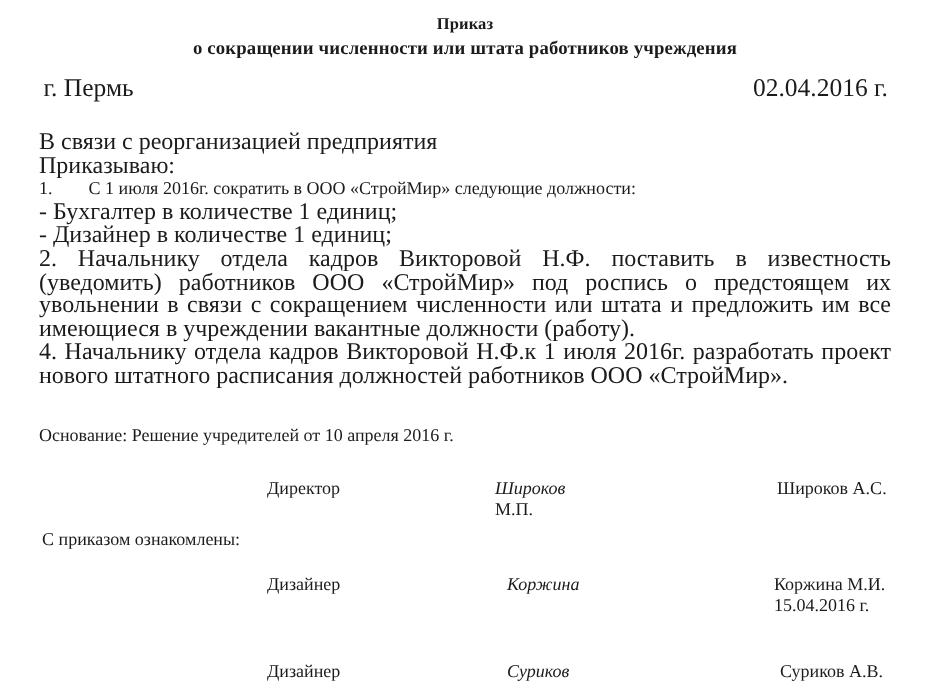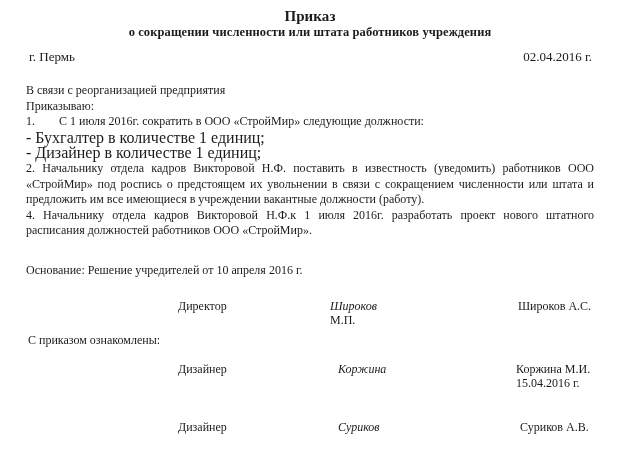--- a/index.html
+++ b/index.html
@@ -32,51 +32,51 @@
     top: 0;
     width: 568px;
   }
 
   
   .title-block {
     text-align: center;
     padding-top: 9px;
   }
   .title-main {
-    font-size: 15px;
+    font-size: 11px;
     font-weight: bold;
     line-height: 15px;
     letter-spacing: .1px;
   }
   .title-sub {
     font-size: 12.5px;
     font-weight: bold;
     line-height: 16px;
     letter-spacing: .1px;
   }
 
   
   .place-date {
     display: flex;
     justify-content: space-between;
     align-items: baseline;
-    font-size: 13px;
+    font-size: 17px;
     margin-top: 9px;
     padding-left: 3px;
     gap: 24px;
   }
   .place { white-space: nowrap; }
   .date  { white-space: nowrap; padding-right: 2px; }
 
   
   .intro-block { margin-top: 18px; }
 
   p.para {
     margin: 0;
-    font-size: 12px;
+    font-size: 16px;
     line-height: 15.6px;
     text-align: justify;
     text-justify: inter-word;
   }
   p.plain { text-align: left; }
 
   .item1 {
     margin-top: 0;
     white-space: pre;
     font-size: 12px;

